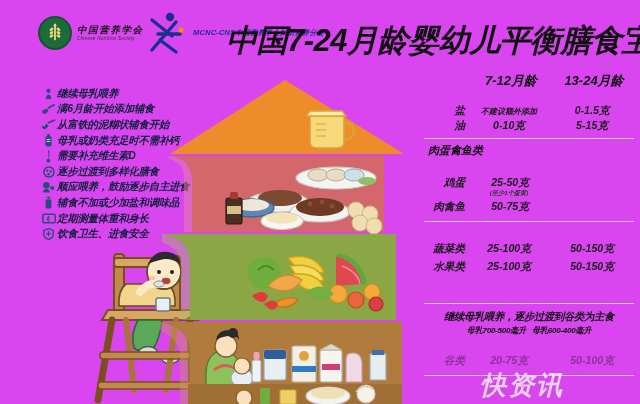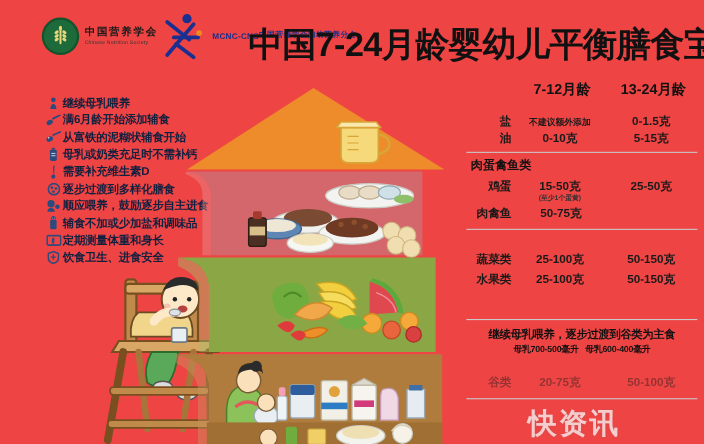--- a/index.html
+++ b/index.html
@@ -2,21 +2,21 @@
 <html><head>
 <meta charset="utf-8">
 <style>
   * { box-sizing: border-box; margin: 0; padding: 0; }
   html, body {
     width: 640px; height: 404px;
     background: #ffffff;
     font-family: "Liberation Sans", "DejaVu Sans", sans-serif;
     overflow: hidden;
   }
-  #page { position: relative; width: 640px; height: 404px; background: #ef4444; }
+  #page { position: relative; width: 640px; height: 404px; background: #d946ef; font-style: italic; }
 
   
   #header { position: absolute; left: 0; top: 0; width: 640px; height: 66px; }
 
   .cns-logo { position: absolute; left: 38px; top: 16px; display: flex; align-items: center; gap: 5px; }
   .cns-seal { width: 34px; height: 34px; border-radius: 50%; background: #1d6b3a;
               border: 2px solid #15532c; position: relative; overflow: hidden; }
   .cns-seal .wheat { position: absolute; left: 50%; top: 50%; transform: translate(-50%,-50%);
                      width: 22px; height: 22px; }
   .cns-text { display: flex; flex-direction: column; line-height: 1.05; }
@@ -427,23 +427,22 @@
         <span class="d-name">油</span>
         <span class="d-a">0-10克</span>
         <span class="d-b">5-15克</span>
       </div>
     </div>
 
     <div class="hr"></div>
 
     <div>
       <div class="grp-title">肉蛋禽鱼类</div>
-      <div class="drow" style="margin-top:5px">
+      <div class="drow" style="margin-top:18px">
         <span class="d-name">鸡蛋</span>
-        <span class="d-a">15-50克</span>
         <span class="d-b">25-50克</span>
       </div>
       <div class="note-row">
         <span class="sp"></span>
         <span class="note-sub">(至少1个蛋黄)</span>
       </div>
       <div class="drow" style="margin-top:2px">
         <span class="d-name">肉禽鱼</span>
         <span class="d-b">50-75克</span>
       </div>

